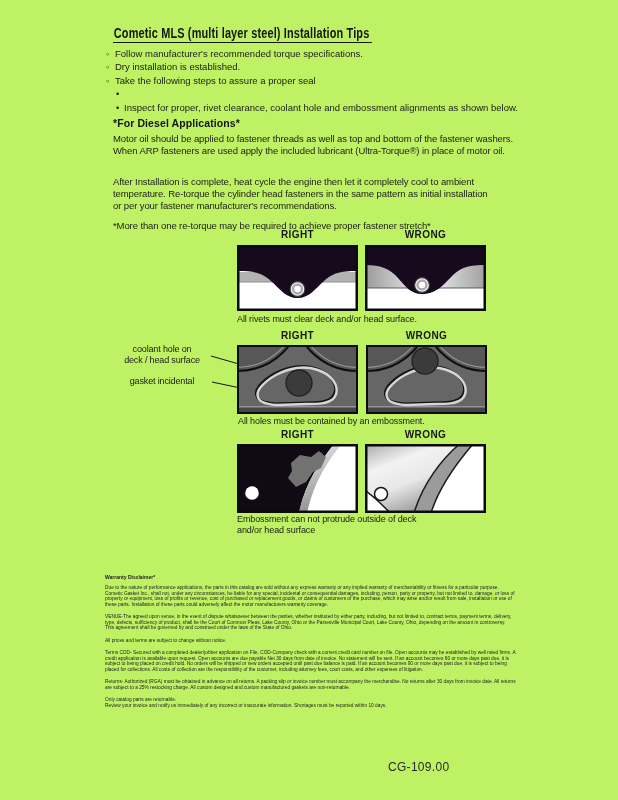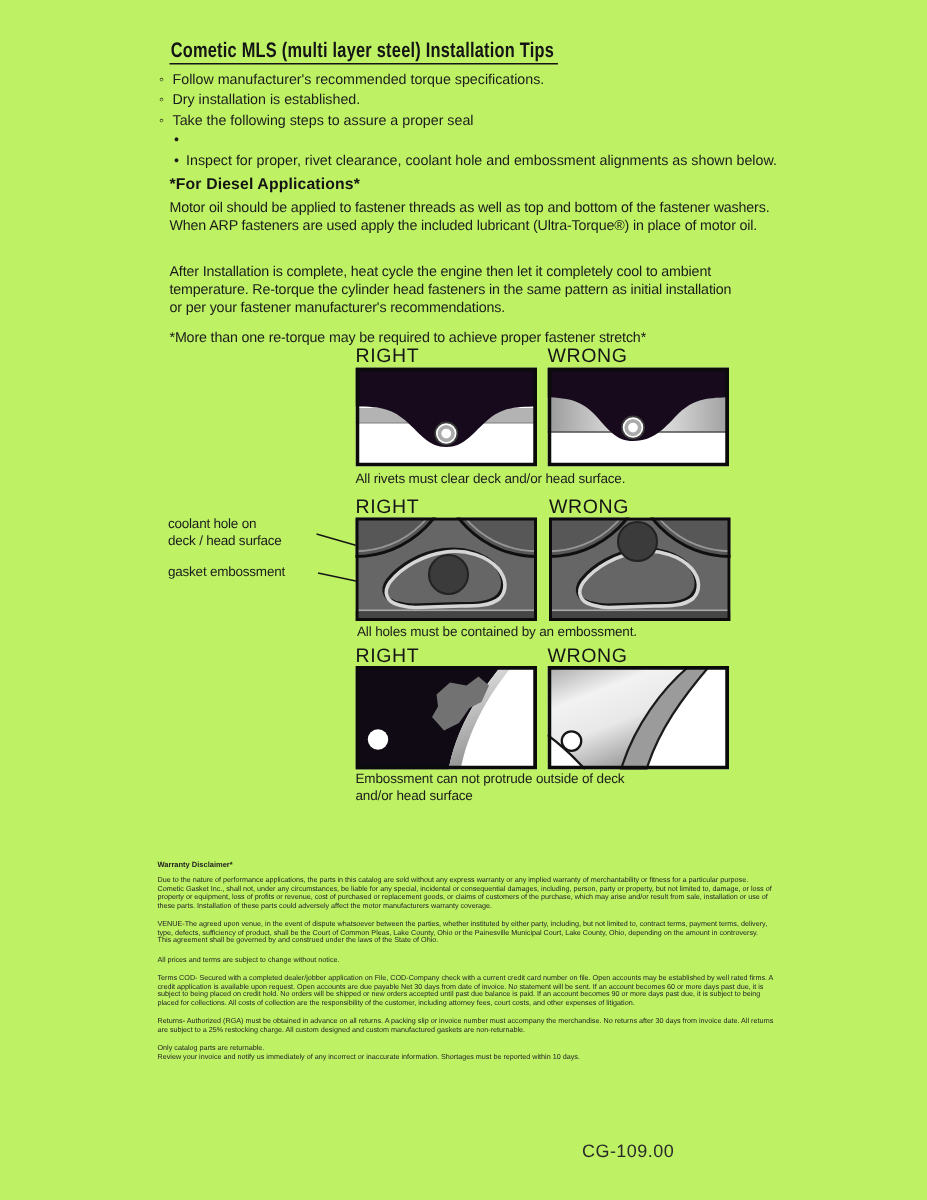--- a/index.html
+++ b/index.html
@@ -18,26 +18,26 @@
   .tips { left:106px; top:47px; }
   .tip { display:flex; font-size:9.5px; line-height:13.4px; color:#1b1b1b; }
   .tip .tm { width:9px; flex:0 0 9px; }
   .tip.sub { margin-left:10px; }
   .tip.sub .tm { width:8px; flex:0 0 8px; }
 
   .sub-heading { left:113px; top:117px; font-size:10.5px; font-weight:700; color:#141414; letter-spacing:.1px; }
   .body-p { left:113px; font-size:9.5px; line-height:12px; white-space:pre-line; color:#1b1b1b; letter-spacing:-.1px; }
   .p1 { top:133px; } .p2 { top:176px; } .p3 { top:203px;margin-top:17px; }
 
-  .dg-label { font-size:13px; font-weight:400; letter-spacing:.4px; color:#161616; width:121px; }
+  .dg-label { font-size:10px; font-weight:700; text-align:center; letter-spacing:.4px; color:#161616; width:121px; }
   .caption { font-size:9px; color:#1b1b1b; white-space:pre-line; line-height:11px; letter-spacing:-.1px; }
   .dg-box { width:121px; }
   .dg-box svg { display:block; }
 
-  .ann { font-size:9px; line-height:10.5px; text-align:left; white-space:pre-line; color:#1b1b1b; width:100px; letter-spacing:-.15px; }
+  .ann { font-size:9px; line-height:10.5px; text-align:center; white-space:pre-line; color:#1b1b1b; width:100px; letter-spacing:-.15px; }
 
   .legal { left:105px; top:574px; width:412px; color:#222; }
   .legal-h { font-size:5px; font-weight:700; margin:0 0 5px 0; }
   .legal p { font-size:4.8px; line-height:5.5px; margin:0 0 7px 0; white-space:pre-line; }
 
   .pagenum { left:388px; top:760px; font-size:12px; letter-spacing:.3px; color:#2a2a2a; }
 </style>
 </head>
 <body>
 
@@ -111,21 +111,21 @@
     </svg>
   </div>
 
   <div class="abs caption" style="left:237px; top:314px;">All rivets must clear deck and/or head surface.</div>
 
   <div class="abs dg-label" style="left:237px; top:330px;">RIGHT</div>
   <div class="abs dg-label" style="left:366px; top:330px;">WRONG</div>
 
   <div class="abs ann" style="left:112px; top:344px;">coolant hole on
 deck / head surface</div>
-  <div class="abs ann" style="left:112px; top:376px;">gasket embossment</div>
+  <div class="abs ann" style="left:112px; top:376px;">gasket incidental</div>
 
   <svg class="abs" style="left:205px; top:350px;" width="100" height="48" viewBox="0 0 100 48">
     <line x1="6" y1="6" x2="93" y2="31" stroke="#161616" stroke-width="1"></line>
     <line x1="7" y1="32" x2="59" y2="43" stroke="#161616" stroke-width="1"></line>
   </svg>
 
   <div class="abs dg-box" style="left:237px; top:345px;">
     <svg width="121" height="69" viewBox="0 0 121 69">
       <rect x="0" y="0" width="121" height="69" fill="#666666"></rect>
       <circle cx="0" cy="-40" r="66" fill="#575757" stroke="#0f0f0f" stroke-width="2"></circle>

